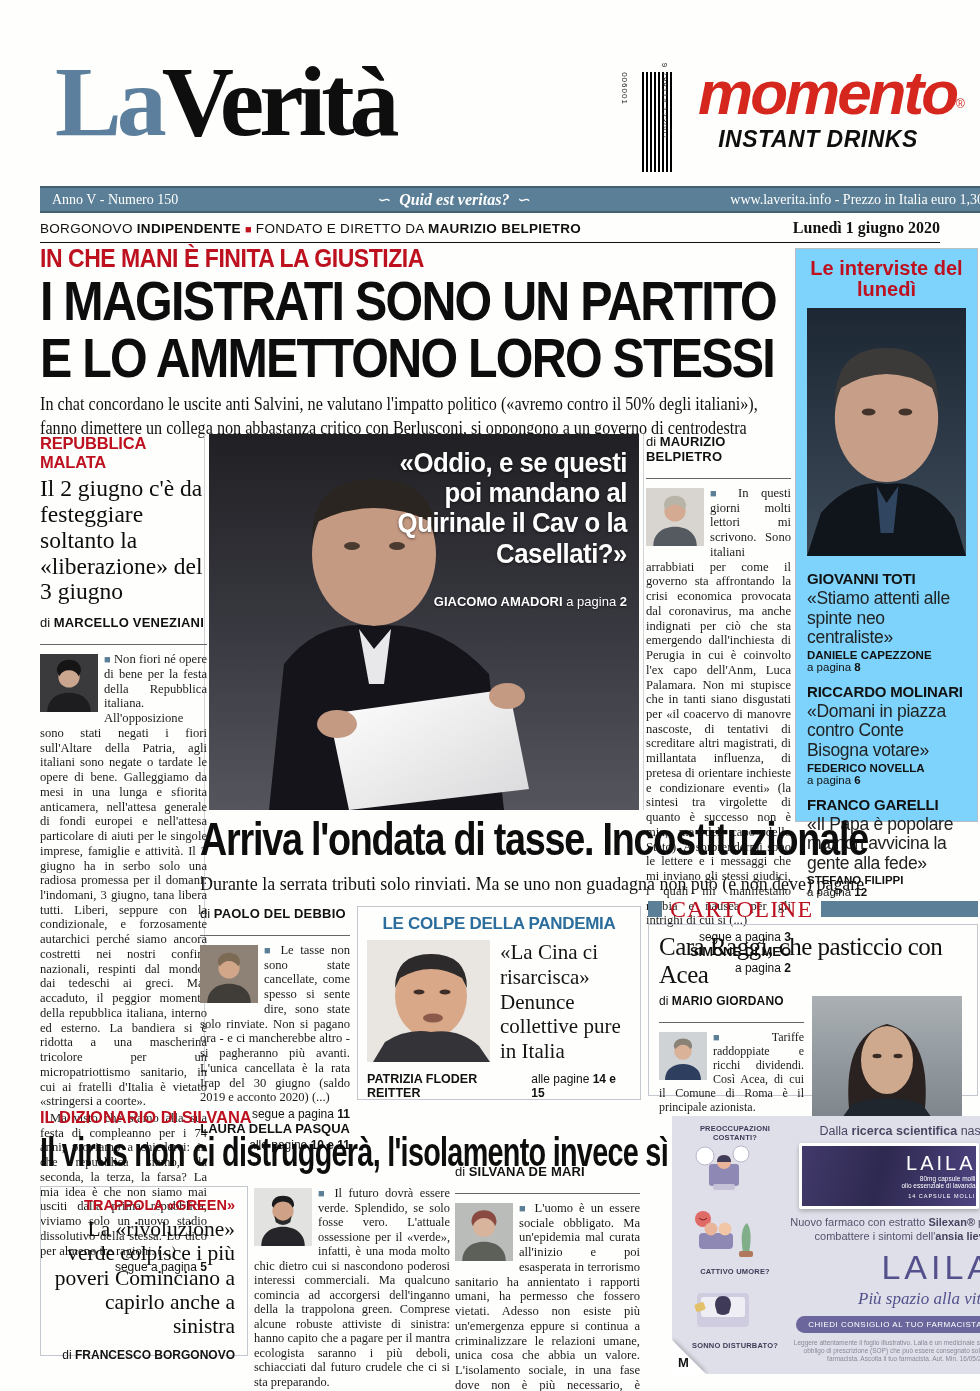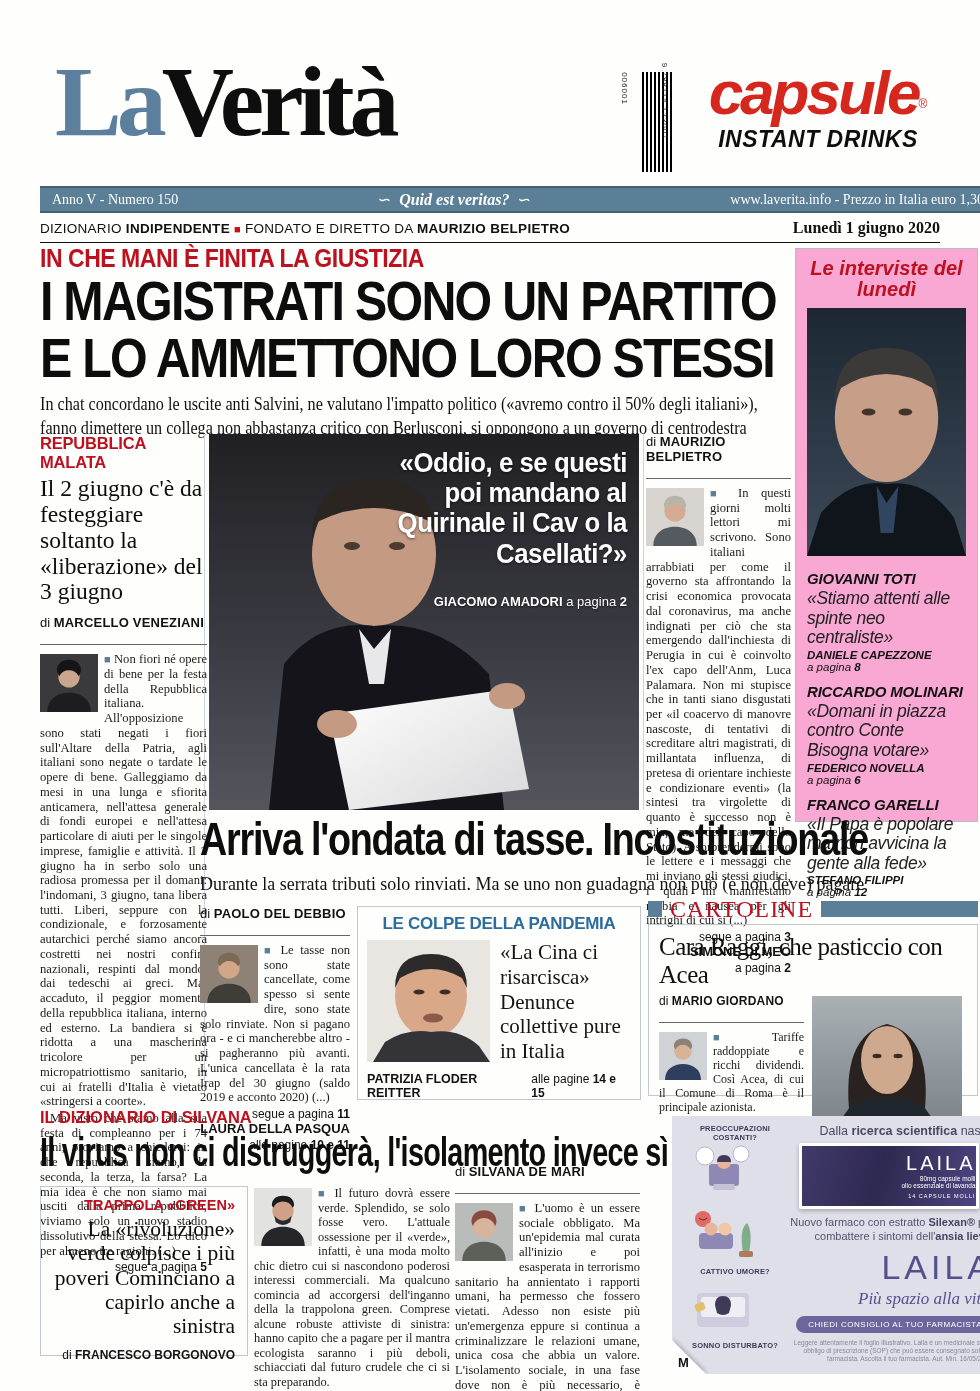--- a/index.html
+++ b/index.html
@@ -55,21 +55,21 @@
   .photo-box { position:absolute; left:209px; top:434px; width:430px; height:376px; }
   .photo-box svg { display:block; }
   .photo-quote { position:absolute; right:12px; top:14px; width:250px; text-align:right; color:#fff; font-weight:bold; font-size:28px; line-height:1.08; letter-spacing:-0.5px; transform:scaleX(0.92); transform-origin:100% 0; text-shadow:0 1px 3px rgba(0,0,0,0.55); }
   .photo-credit { position:absolute; right:12px; top:160px; color:#fff; font-size:13px; text-shadow:0 1px 2px rgba(0,0,0,0.6); }
   .photo-credit b { font-weight:bold; }
 
   .col-belpietro { position:absolute; left:646px; top:434px; width:145px; }
   .cont-author { text-align:right; font-weight:bold; font-size:13px; }
 
   
-  .sidebar { position:absolute; left:795px; top:248px; width:183px; height:574px; background:#f9a8d4; border:1px solid #b6bdc3; padding:9px 11px;font-style:italic; }
+  .sidebar { position:absolute; left:795px; top:248px; width:183px; height:574px; background:#7dd3fc; border:1px solid #b6bdc3; padding:9px 11px; }
   .sidebar .sb-title { color:#bd1120; font-weight:bold; font-size:20px; line-height:1.05; text-align:center; margin-bottom:8px; }
   .sb-photo { width:100%; height:248px; }
   .sb-entry { margin-top:10px; }
   .sb-name { font-weight:bold; font-size:15px; letter-spacing:-0.2px; }
   .sb-quote { font-size:17.5px; line-height:1.12; letter-spacing:-0.3px; color:#222; margin-top:2px; }
   .sb-author { font-weight:bold; font-size:11.5px; margin-top:1px; }
   .sb-page { font-size:11.5px; }
   .sb-page b { font-weight:bold; }
 
   
@@ -150,32 +150,32 @@
 
   <div class="logo">
     <span class="la">La</span><span class="verita">Verità</span>
   </div>
   <div class="barcode-wrap">
     <div class="barcode"></div>
     <div class="barcode-top">006001</div>
     <div class="barcode-num">9 788114 123007</div>
   </div>
   <div class="ristora">
-    <div><span class="brand">capsule</span><span class="reg">®</span></div>
+    <div><span class="brand">momento</span><span class="reg">®</span></div>
     <div class="tagline">INSTANT DRINKS</div>
   </div>
 
   <div class="topbar">
     <span>Anno V - Numero 150</span>
     <span class="motto"><span class="orn">∽</span><span>Quid est veritas?</span><span class="orn">∽</span></span>
     <span>www.laverita.info - Prezzo in Italia euro 1,30</span>
   </div>
   <div class="subheader">
     <span class="left">
-      <span>DIZIONARIO</span> <b>INDIPENDENTE</b><span class="red-square">■</span><span>FONDATO E DIRETTO DA</span> <b>MAURIZIO BELPIETRO</b>
+      <span>BORGONOVO</span> <b>INDIPENDENTE</b><span class="red-square">■</span><span>FONDATO E DIRETTO DA</span> <b>MAURIZIO BELPIETRO</b>
     </span>
     <span class="date">Lunedì 1 giugno 2020</span>
   </div>
 
   <div class="lead">
     <div class="kicker">IN CHE MANI È FINITA LA GIUSTIZIA</div>
     <div class="hl-line">I MAGISTRATI SONO UN PARTITO</div>
     <div class="hl-line">E LO AMMETTONO LORO STESSI</div>
     <div class="lead-deck">
         <div class="inner">In chat concordano le uscite anti Salvini, ne valutano l'impatto politico («avremo contro il 50% degli italiani»), fanno dimettere un collega non abbastanza critico con Berlusconi, si oppongono a un governo di centrodestra</div>

